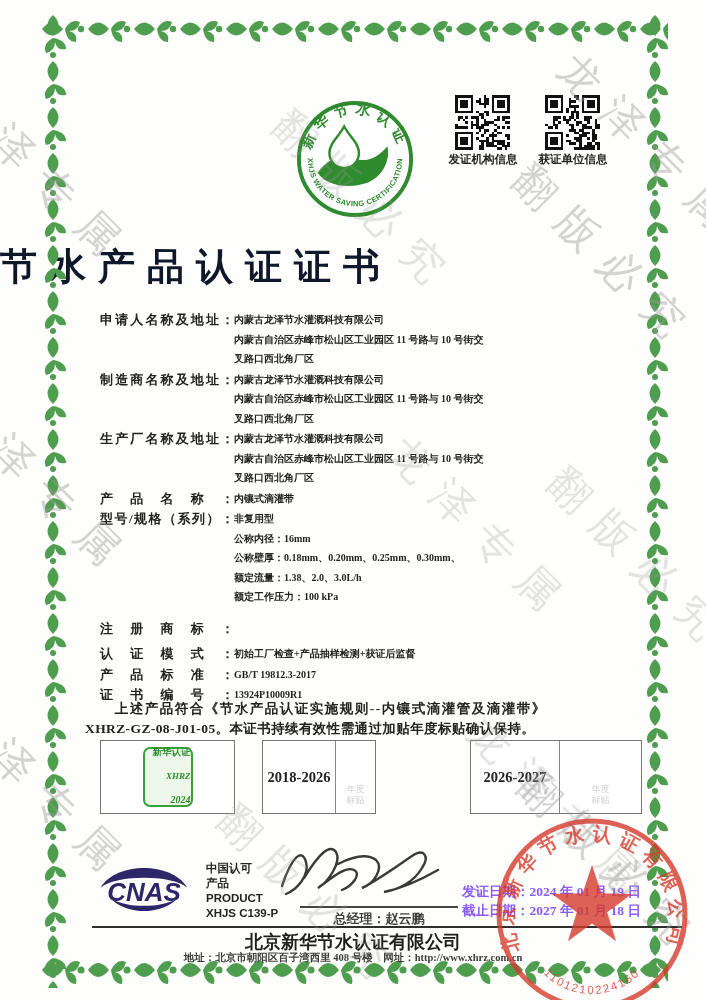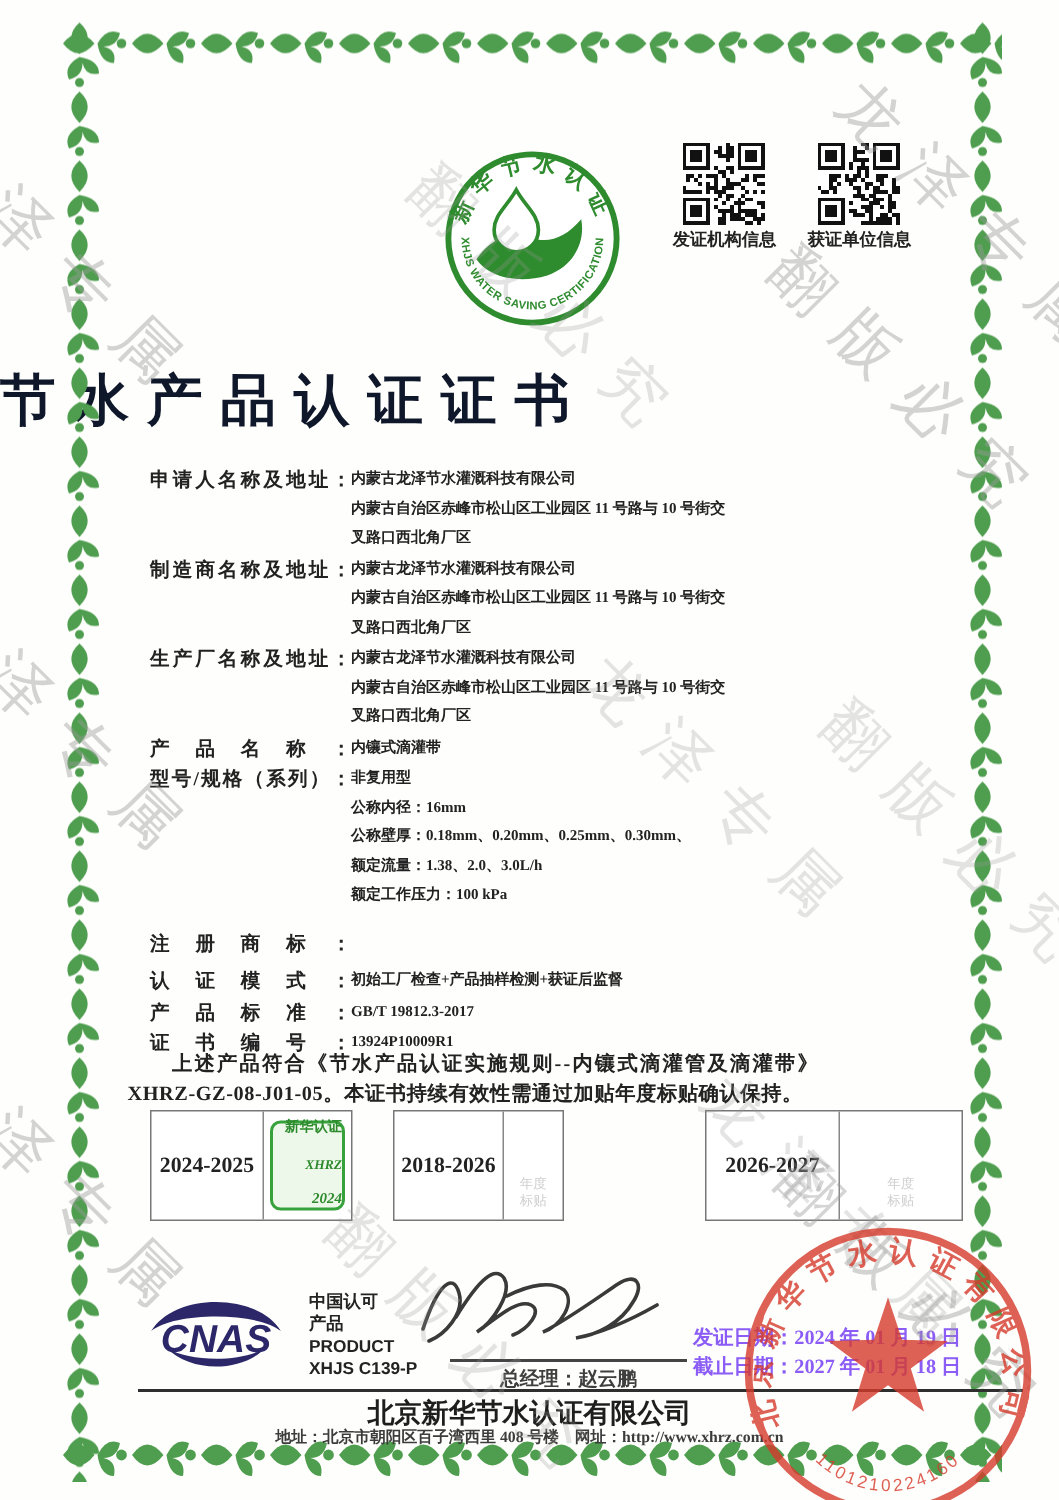--- a/index.html
+++ b/index.html
@@ -461,21 +461,20 @@
         </div>
     </div>
   </div>
 
   <div class="statement">
     <div class="l1">上述产品符合《节水产品认证实施规则--内镶式滴灌管及滴灌带》</div>
     <div class="l2">XHRZ-GZ-08-J01-05。本证书持续有效性需通过加贴年度标贴确认保持。</div>
   </div>
 
   <div class="ybox" style="left:100px;width:133px;">
-    <div class="yr" style="width:74px;">2024-2025</div>
     <div class="stick">
       <div class="sticker">
         <div class="s1">新华认证</div>
         <div class="s2">XHRZ</div>
         <div class="s3">2024</div>
       </div>
     </div>
   </div>
   <div class="ybox" style="left:262px;width:112px;">
     <div class="yr" style="width:72px;">2018-2026</div>

